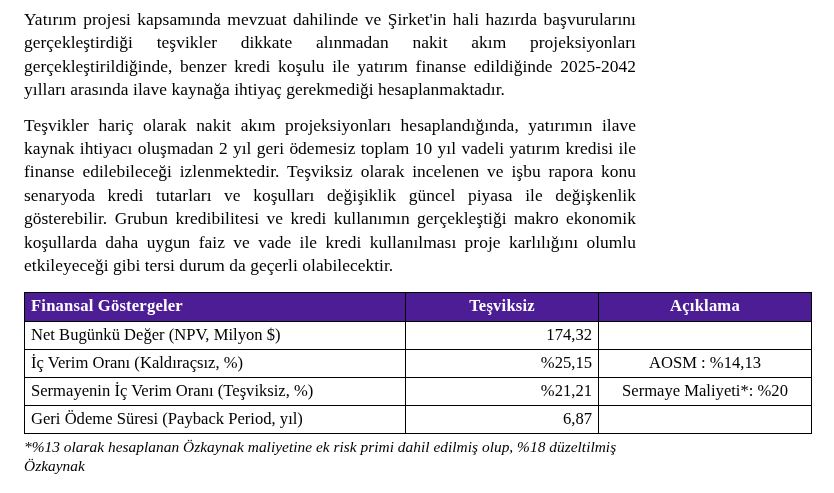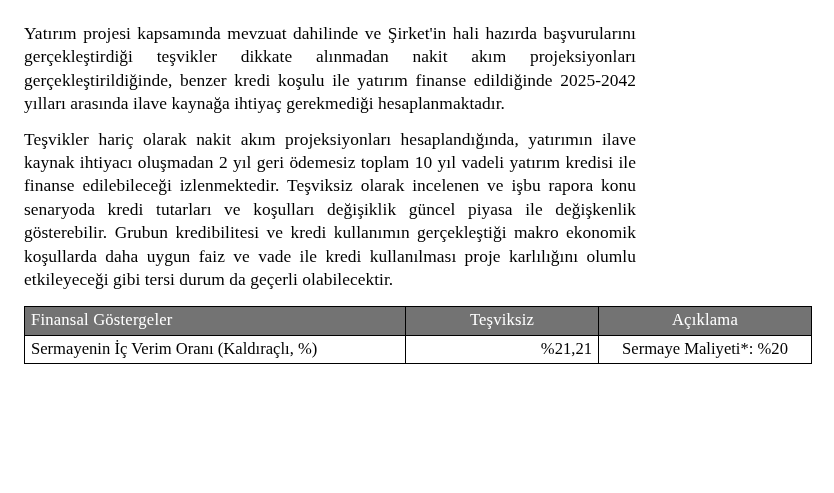--- a/index.html
+++ b/index.html
@@ -13,21 +13,21 @@
     height: 493px;
     overflow: hidden;
     font-family: "Liberation Serif", "DejaVu Serif", serif;
     color: #000000;
   }
   .page {
     position: relative;
     width: 659px;
     height: 493px;
     box-sizing: border-box;
-    padding: 22px 23px 0 24px;
+    padding: 8px 23px 0 24px;
   }
   p.body-par {
     margin: 0 0 0 0;
     font-size: 17.4px;
     line-height: 23.4px;
     text-align: justify;
     text-justify: inter-word;
     letter-spacing: 0.05px;
   }
   p.body-par + p.body-par {
@@ -49,23 +49,23 @@
   table.fin-table th,
   table.fin-table td {
     border: 1.3px solid #000000;
     padding: 1px 6px 3px 6px;
     height: 23px;
     vertical-align: middle;
     white-space: nowrap;
     overflow: hidden;
   }
   table.fin-table thead th {
-    background: #737373;
+    background: #4c1d95;
     color: #ffffff;
-    font-weight: normal;
+    font-weight: bold;
     border-color: #000000;
     letter-spacing: 0.2px;
     height: 24px;
   }
   th.h-label { text-align: left; padding-left: 10px; }
   th.h-value { text-align: center; }
   th.h-note  { text-align: center; }
 
   td.t-label { text-align: left; padding-left: 7px; }
   td.t-value { text-align: right; padding-right: 5px; }
@@ -97,22 +97,38 @@
       </colgroup>
       <thead>
         <tr>
           <th class="h-label">Finansal Göstergeler</th>
           <th class="h-value">Teşviksiz</th>
           <th class="h-note">Açıklama</th>
         </tr>
       </thead>
       <tbody>
         <tr>
-          <td class="t-label">Sermayenin İç Verim Oranı (Kaldıraçlı, %)</td>
+          <td class="t-label">Net Bugünkü Değer (NPV, Milyon $)</td>
+          <td class="t-value">174,32</td>
+          <td class="t-note"></td>
+        </tr>
+        <tr>
+          <td class="t-label">İç Verim Oranı (Kaldıraçsız, %)</td>
+          <td class="t-value">%25,15</td>
+          <td class="t-note">AOSM : %14,13</td>
+        </tr>
+        <tr>
+          <td class="t-label">Sermayenin İç Verim Oranı (Teşviksiz, %)</td>
           <td class="t-value">%21,21</td>
           <td class="t-note">Sermaye Maliyeti*: %20</td>
+        </tr>
+        <tr>
+          <td class="t-label">Geri Ödeme Süresi (Payback Period, yıl)</td>
+          <td class="t-value">6,87</td>
+          <td class="t-note"></td>
         </tr>
       </tbody>
     </table>
   </div>
 
+  <div class="footnote">*%13 olarak hesaplanan Özkaynak maliyetine ek risk primi dahil edilmiş olup, %18 düzeltilmiş Özkaynak</div>
 
 </div>
 
 </body></html>

